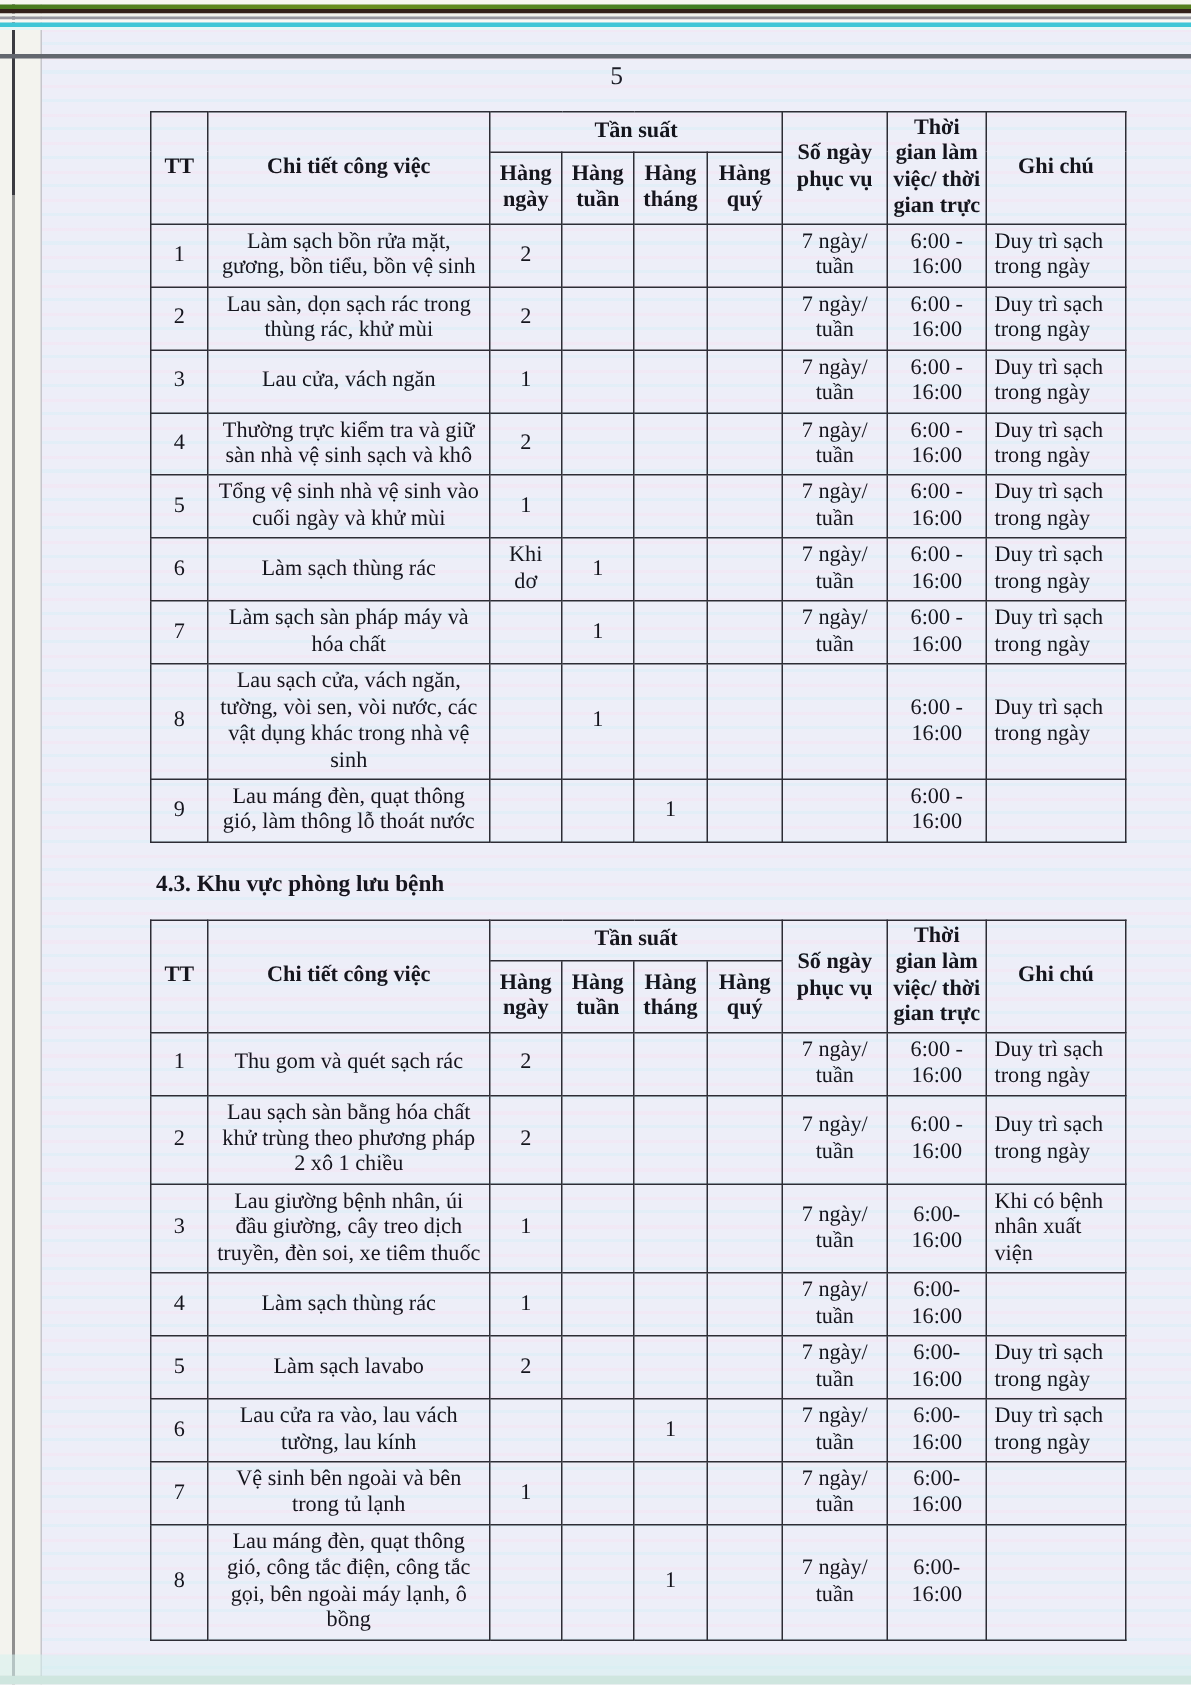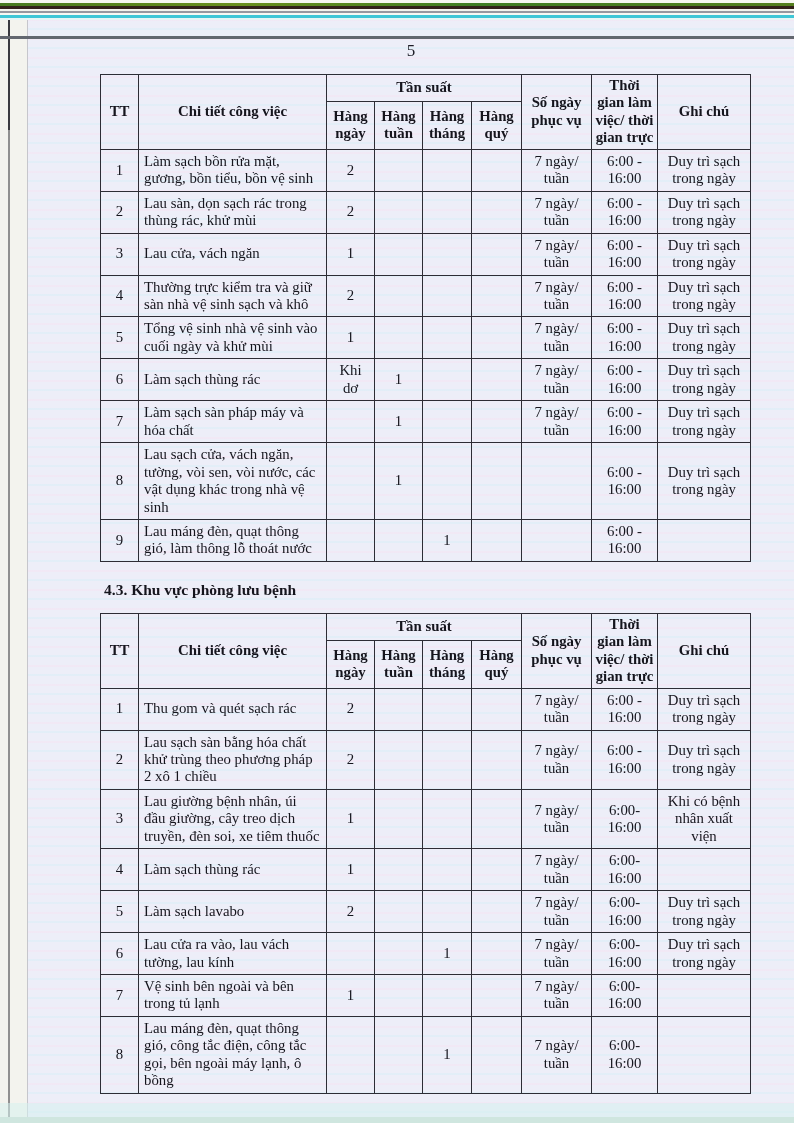--- a/index.html
+++ b/index.html
@@ -46,25 +46,25 @@
   .content{position:absolute;left:100px;top:74px;width:652px;}
   .heading{font-weight:bold;font-size:15.5px;line-height:1.35;margin:0 0 12px 4px;}
   .heading2{font-weight:bold;font-size:15.5px;line-height:1.35;margin:18px 0 12px 4px;}
 
   table.doc{border-collapse:collapse;table-layout:fixed;width:650px;
     font-size:14.8px;line-height:1.18;}
   table.doc th,table.doc td{border:1.6px solid #2d2d35;vertical-align:middle;
     padding:3px 5px;overflow:hidden;}
   table.doc th{font-weight:bold;text-align:center;padding:2px 3px;}
   td.c-tt{text-align:center;}
-  td.c-task{text-align:left;padding-left:8px;}
+  td.c-task{text-align:center;padding-left:8px;}
   td.c-freq{text-align:center;}
   td.c-days{text-align:center;}
   td.c-time{text-align:center;}
-  td.c-note{text-align:center;padding-left:8px;}
+  td.c-note{text-align:left;padding-left:8px;}
 </style>
 </head>
 <body>
 
 <div class="paper"></div>
 <div class="scan-margin"></div>
 <div class="paper-edge"></div>
 <div class="scan-vline"></div>
 <div class="scan-vline-dark"></div>
 

